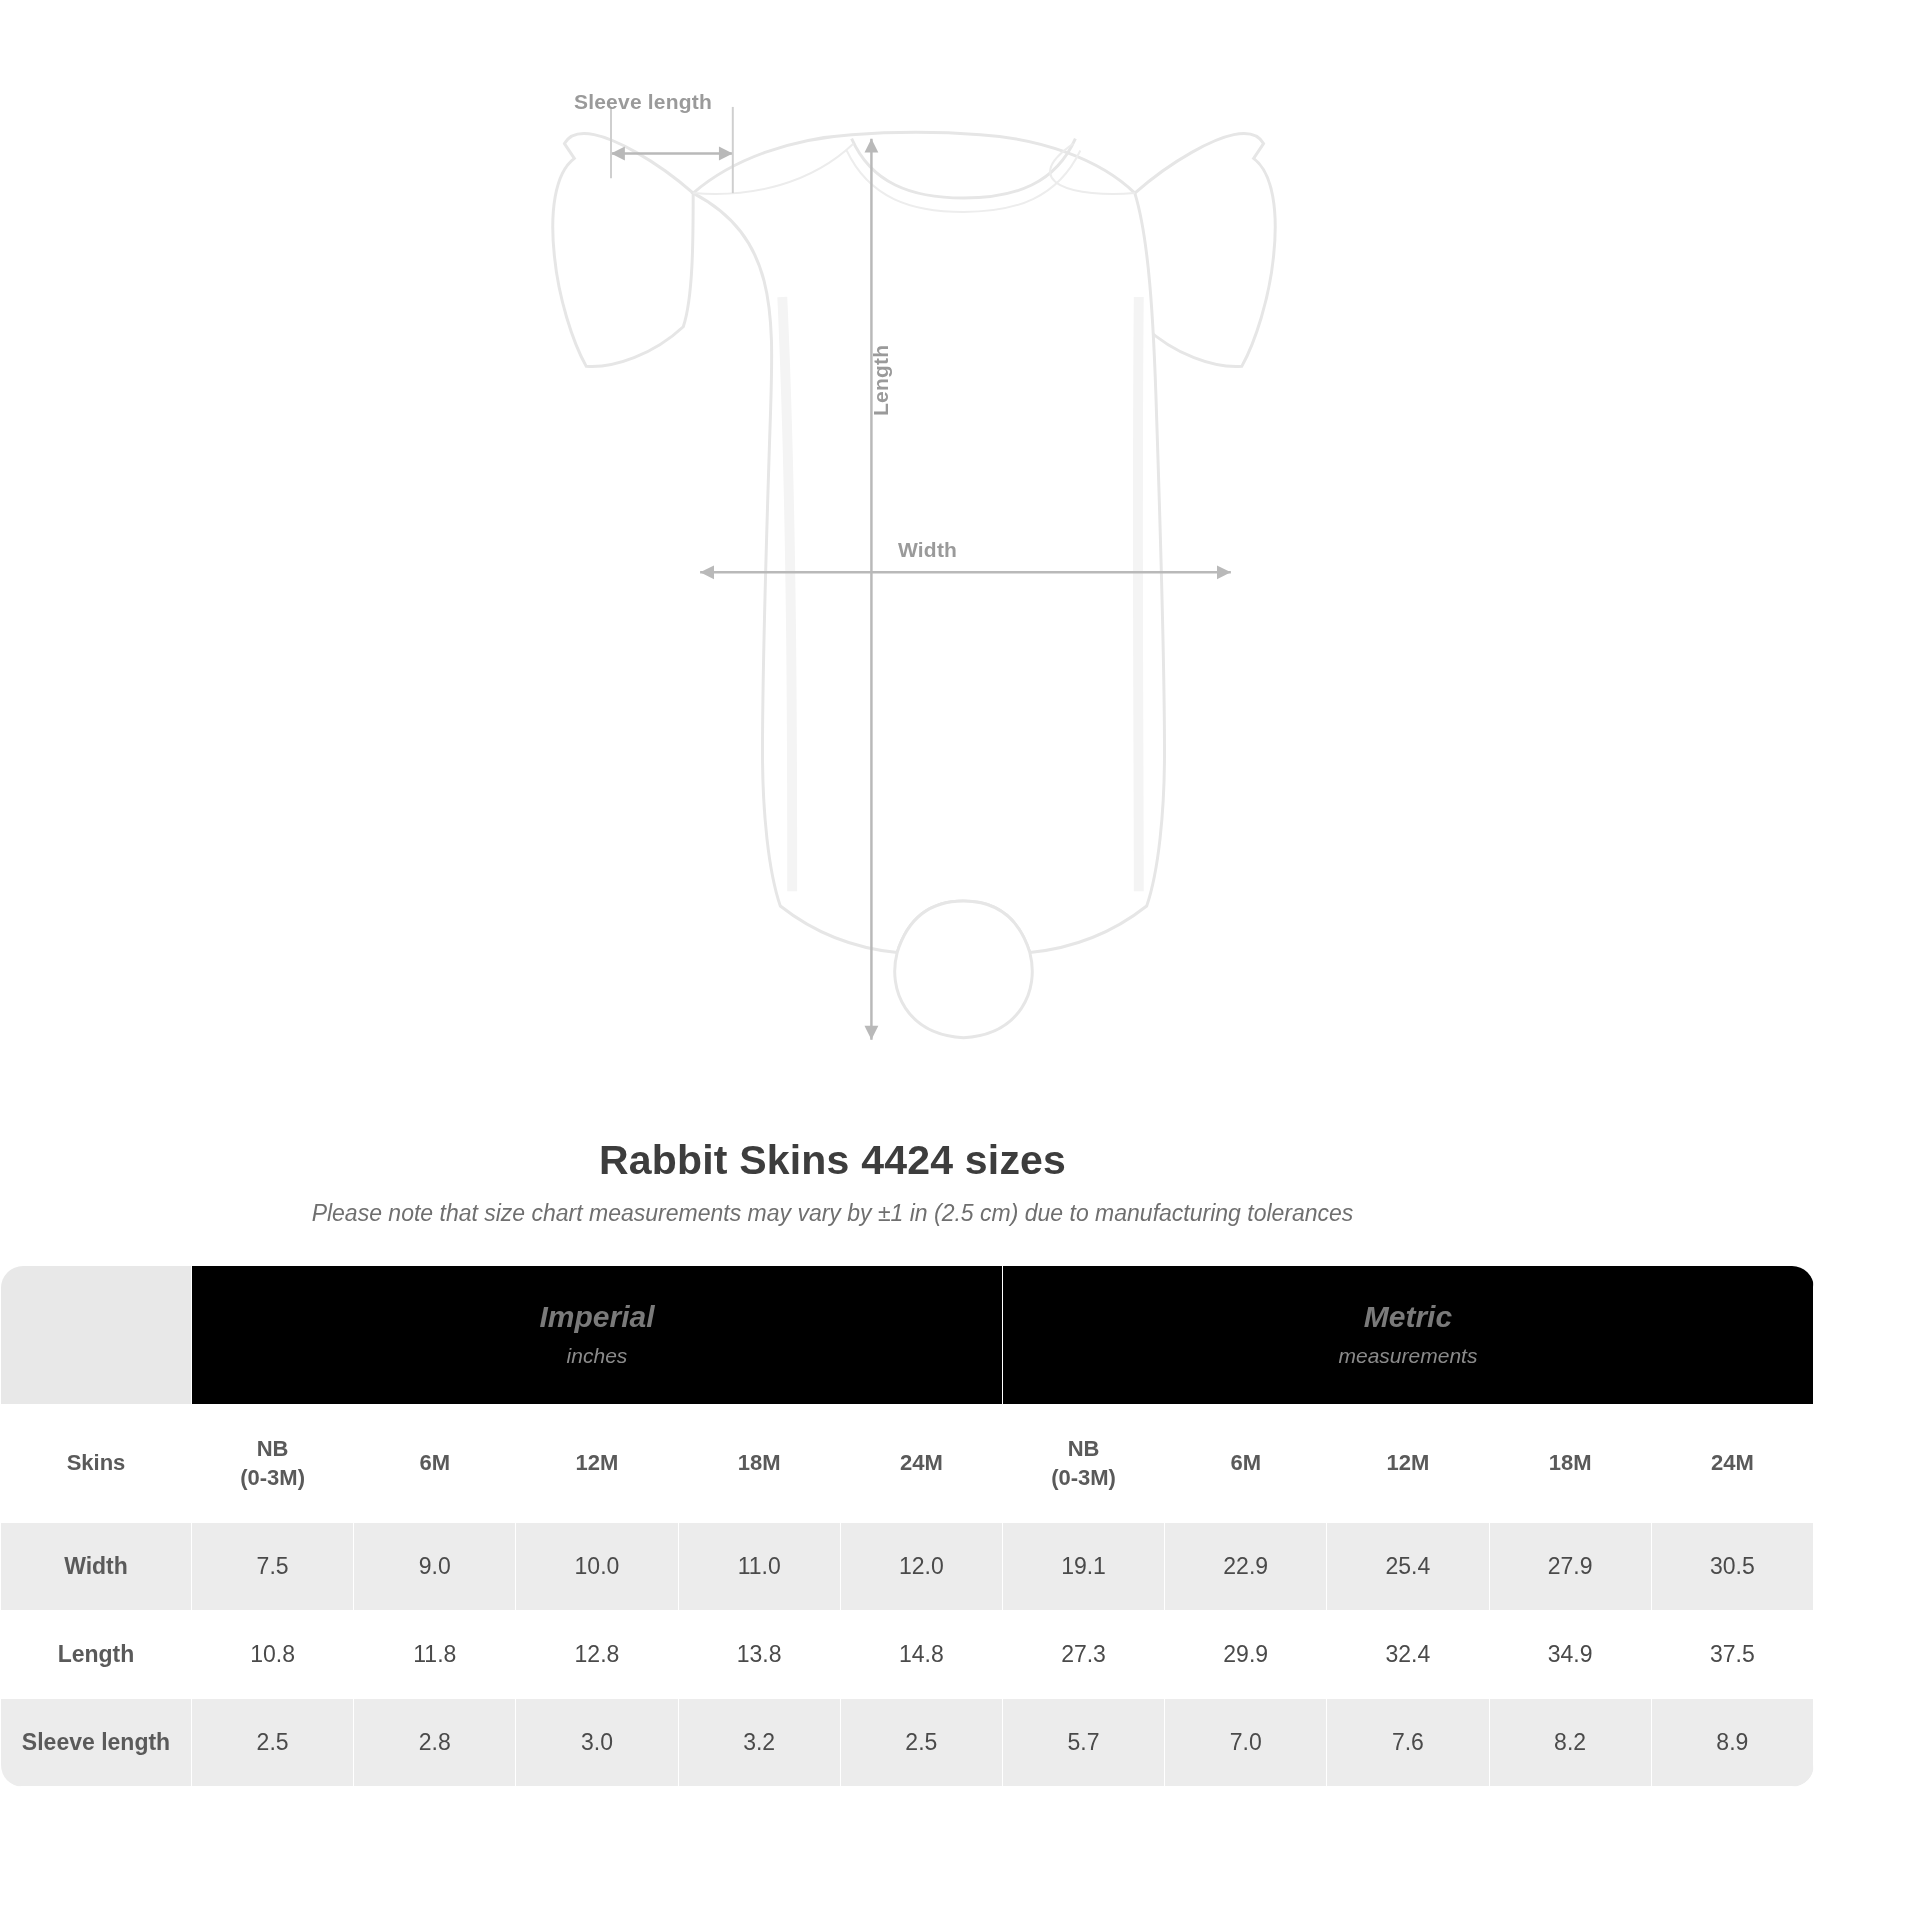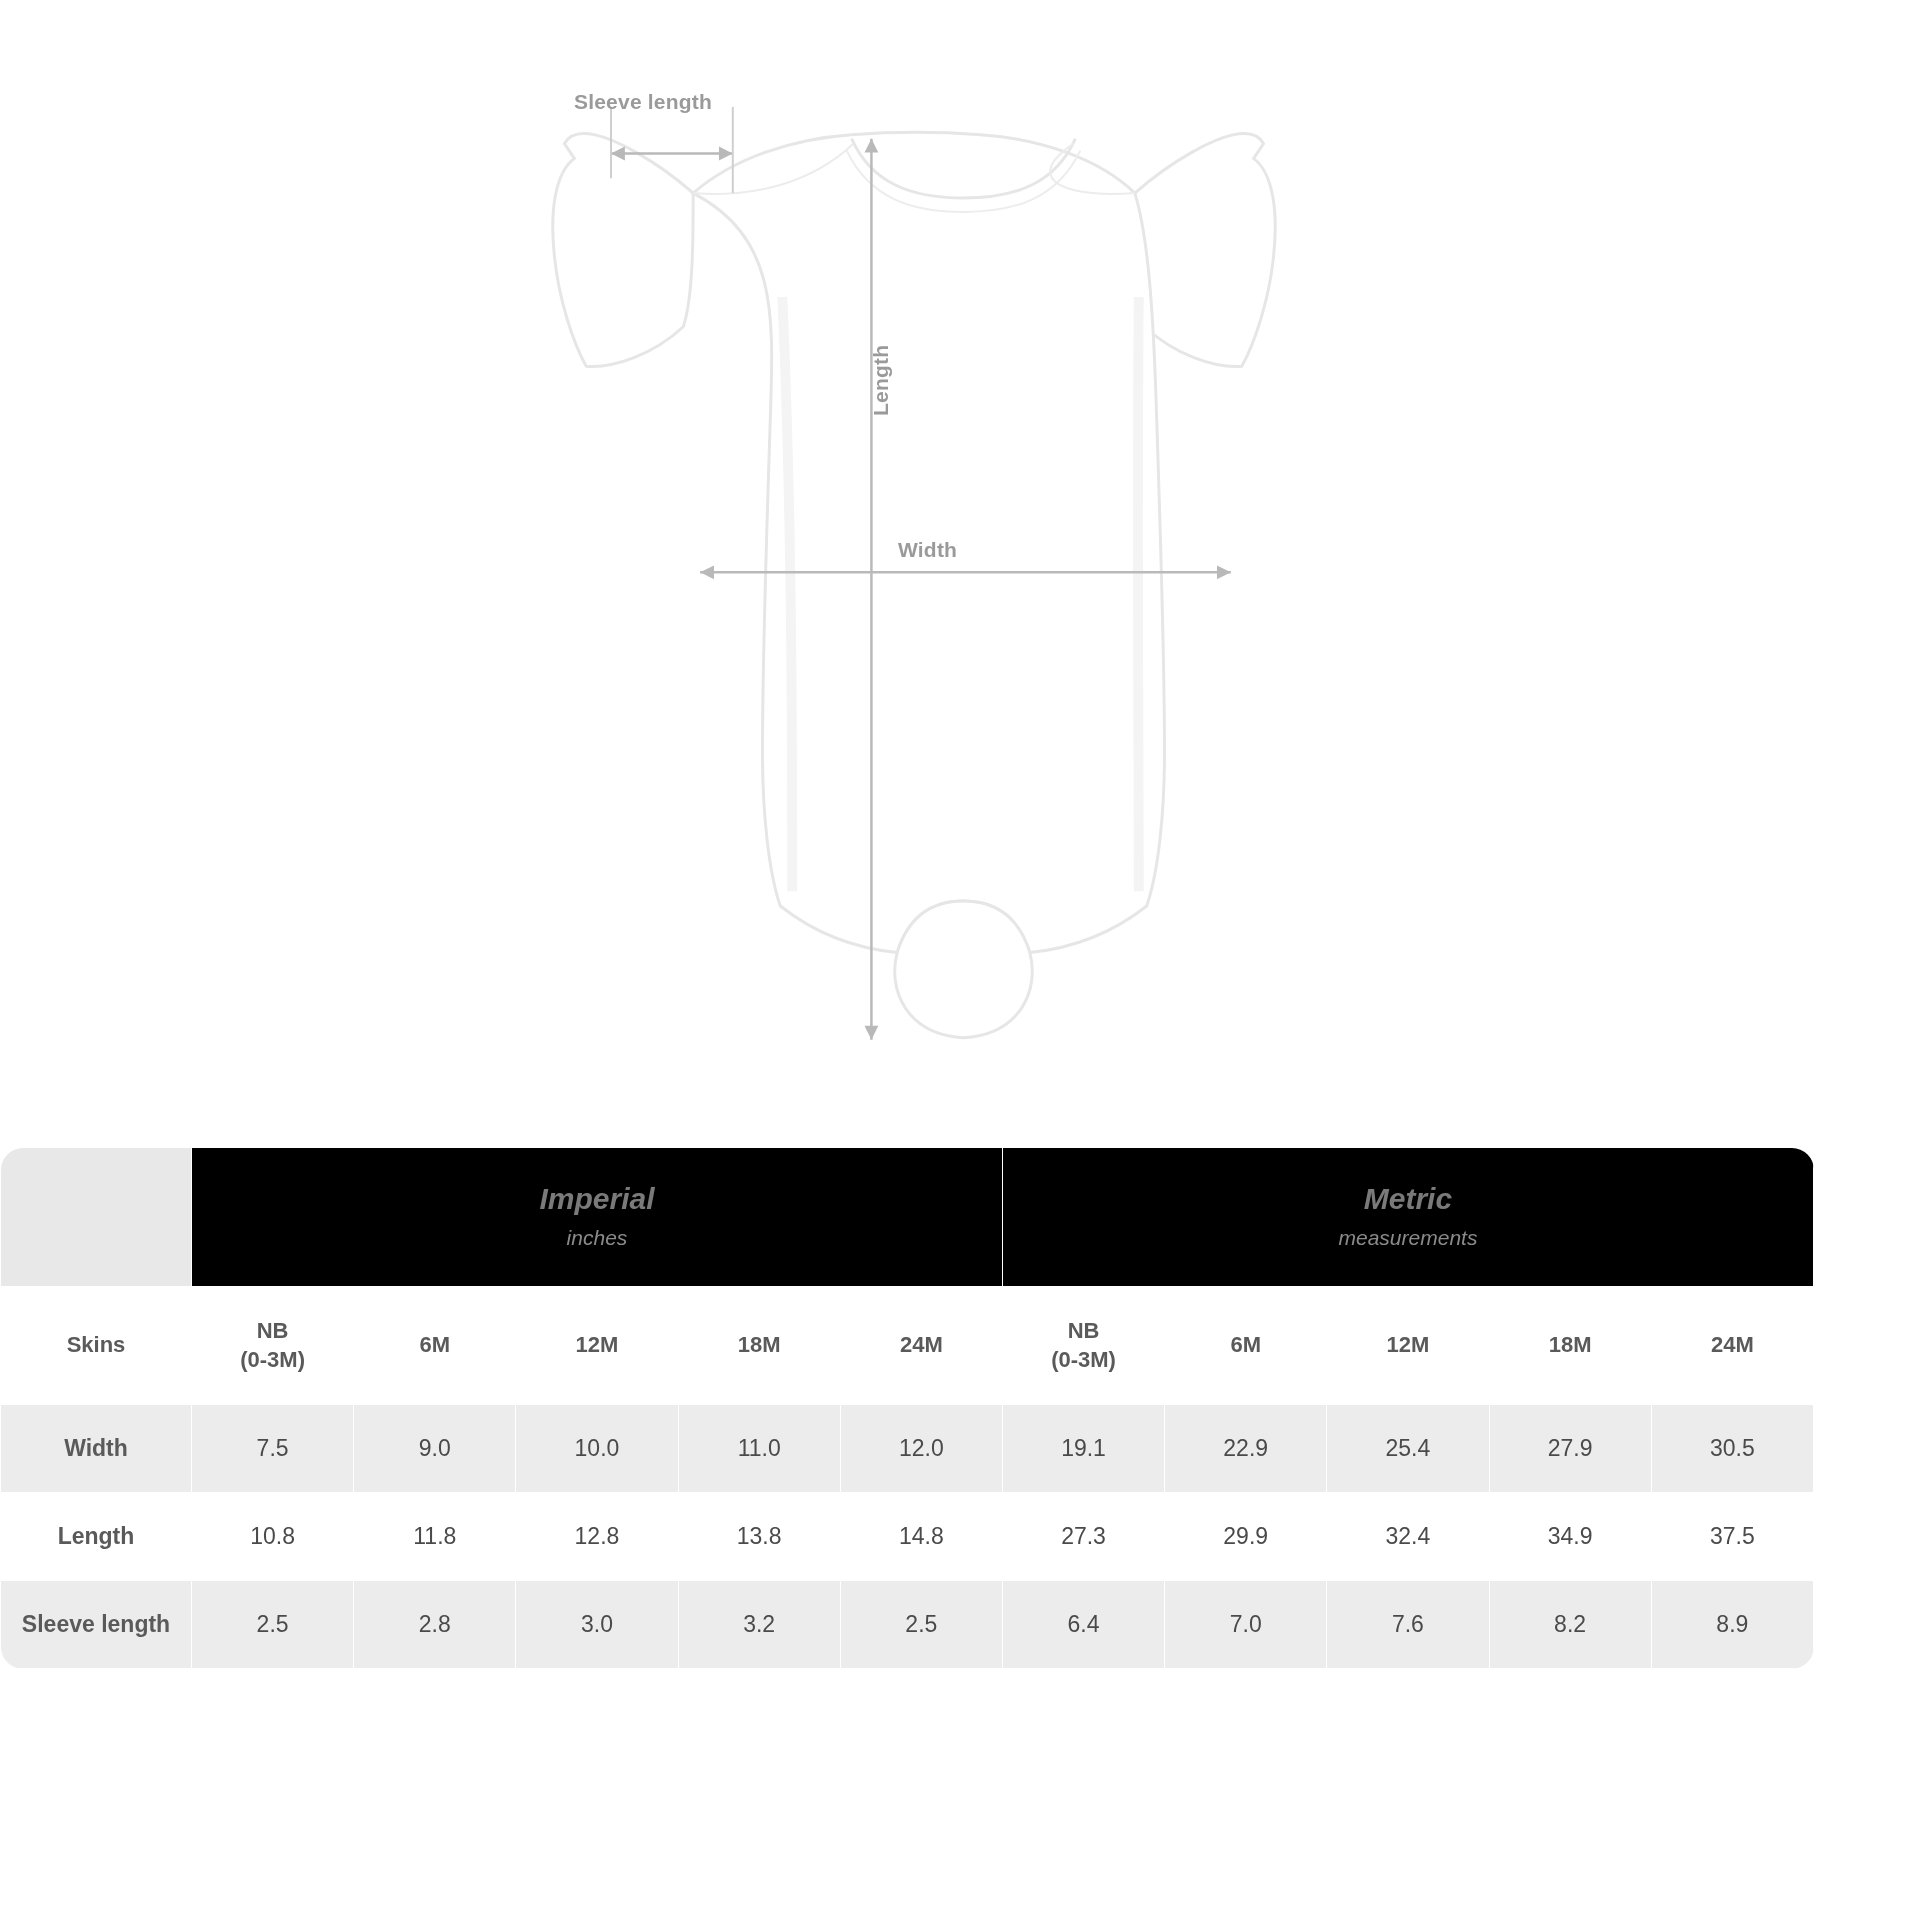--- a/index.html
+++ b/index.html
@@ -222,20 +222,24 @@
         <path d="M707 578 l14 -7 v14 z" fill="#b9b9b9" stroke="none"></path>
         <path d="M1243 578 l-14 -7 v14 z" fill="#b9b9b9" stroke="none"></path>
       </g>
     </svg>
 
     <div class="dim-label label-sleeve">Sleeve length</div>
     <div class="dim-label label-width">Width</div>
     <div class="dim-label label-length">Length</div>
   </div>
 
+  <div class="title-block">
+    <h1 class="chart-title">Rabbit Skins 4424 sizes</h1>
+    <p class="chart-note">Please note that size chart measurements may vary by ±1 in (2.5 cm) due to manufacturing tolerances</p>
+  </div>
 
   <div class="table-wrap">
     <table class="size-table">
       <tbody>
         <tr>
           <td class="unit-blank first-col"></td>
           <td class="unit-head-cell" colspan="5">
             <span class="unit-name">Imperial</span>
             <span class="unit-sub">inches</span>
           </td>
@@ -293,21 +297,21 @@
           <td class="data-cell">37.5</td>
         </tr>
 
         <tr class="shaded">
           <td class="row-label first-col">Sleeve length</td>
           <td class="data-cell">2.5</td>
           <td class="data-cell">2.8</td>
           <td class="data-cell">3.0</td>
           <td class="data-cell">3.2</td>
           <td class="data-cell">2.5</td>
-          <td class="data-cell">6.4</td>
+          <td class="data-cell">5.7</td>
           <td class="data-cell">7.0</td>
           <td class="data-cell">7.6</td>
           <td class="data-cell">8.2</td>
           <td class="data-cell">8.9</td>
         </tr>
       </tbody>
     </table>
   </div>
 
 </div>

